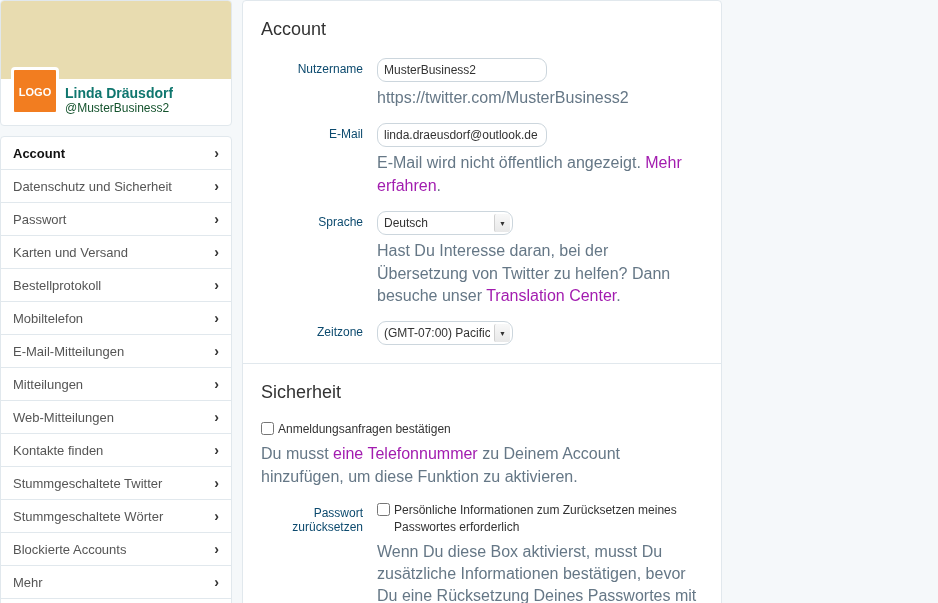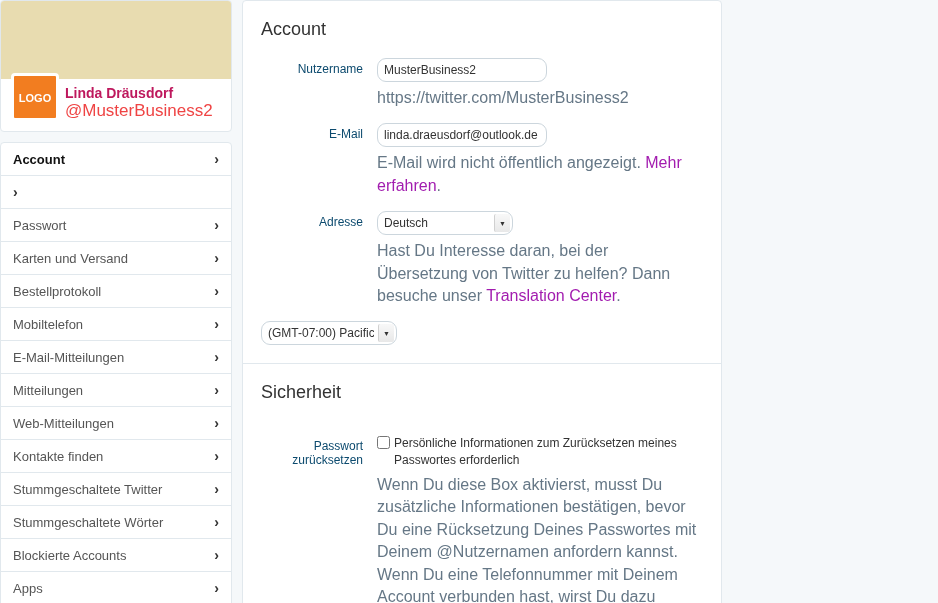--- a/index.html
+++ b/index.html
@@ -56,26 +56,26 @@
     flex-shrink: 0;
   }
   .profile-names {
     padding-top: 6px;
     padding-left: 6px;
     overflow: hidden;
   }
   .profile-name {
     font-weight: bold;
     font-size: 14px;
-    color: #be185d;
+    color: #0f766e;
     white-space: nowrap;
   }
   .profile-handle {
-    font-size: 17px;
-    color: #ef4444;
+    font-size: 12px;
+    color: #14532d;
   }
   .nav-list {
     background: #fff;
     border: 1px solid #e1e8ed;
     border-radius: 4px;
     overflow: hidden;
     list-style: none;
   }
   .nav-item {
     display: flex;
@@ -207,20 +207,21 @@
           <div class="profile-handle">@MusterBusiness2</div>
         </div>
       </div>
     </div>
     <ul class="nav-list">
         <li class="nav-item active">
           <span>Account</span>
           <span class="chevron">›</span>
         </li>
         <li class="nav-item">
+          <span>Datenschutz und Sicherheit</span>
           <span class="chevron">›</span>
         </li>
         <li class="nav-item">
           <span>Passwort</span>
           <span class="chevron">›</span>
         </li>
         <li class="nav-item">
           <span>Karten und Versand</span>
           <span class="chevron">›</span>
         </li>
@@ -254,21 +255,21 @@
         </li>
         <li class="nav-item">
           <span>Stummgeschaltete Wörter</span>
           <span class="chevron">›</span>
         </li>
         <li class="nav-item">
           <span>Blockierte Accounts</span>
           <span class="chevron">›</span>
         </li>
         <li class="nav-item">
-          <span>Apps</span>
+          <span>Mehr</span>
           <span class="chevron">›</span>
         </li>
         <li class="nav-item"></li>
       </ul>
   </aside>
 
   <main class="main">
 
     <h2 class="section-title">Account</h2>
 
@@ -284,50 +285,60 @@
       <div class="form-label-col">E-Mail</div>
       <div class="form-control-col">
         <input type="text" class="text-input" value="linda.draeusdorf@outlook.de" style="">
         <div class="help-text">
           <span>E-Mail wird nicht öffentlich angezeigt. </span><span class="link">Mehr erfahren</span><span>.</span>
         </div>
       </div>
     </div>
 
     <div class="form-row">
-      <div class="form-label-col">Adresse</div>
+      <div class="form-label-col">Sprache</div>
       <div class="form-control-col">
         <span class="select-wrap">
           <select class="select-box">
             <option>Deutsch</option>
           </select>
           <span class="select-arrow">▼</span>
         </span>
         <div class="help-text">
           <span>Hast Du Interesse daran, bei der Übersetzung von Twitter zu helfen? Dann besuche unser </span><span class="link">Translation Center</span><span>.</span>
         </div>
       </div>
     </div>
 
     <div class="form-row" style="margin-bottom:0">
+      <div class="form-label-col">Zeitzone</div>
       <div class="form-control-col">
         <span class="select-wrap">
           <select class="select-box">
             <option>(GMT-07:00) Pacific Time (US</option>
           </select>
           <span class="select-arrow">▼</span>
         </span>
       </div>
     </div>
 
     <hr class="section-sep">
 
     <h2 class="section-title">Sicherheit</h2>
 
     <div class="form-row">
+      <div class="form-control-col">
+        <label class="checkbox-row">
+          <input type="checkbox" style="">
+          <span class="checkbox-label">Anmeldungsanfragen bestätigen</span>
+        </label>
+        <div class="help-text">
+          <span>Du musst </span><span class="link">eine Telefonnummer</span><span> zu Deinem Account hinzufügen, um diese Funktion zu aktivieren.</span>
+        </div>
+      </div>
     </div>
 
     <div class="form-row">
       <div class="form-label-col">Passwort zurücksetzen</div>
       <div class="form-control-col">
         <label class="checkbox-row">
           <input type="checkbox" style="">
           <span class="checkbox-label">Persönliche Informationen zum Zurücksetzen meines Passwortes erforderlich</span>
         </label>
         <div class="help-text">Wenn Du diese Box aktivierst, musst Du zusätzliche Informationen bestätigen, bevor Du eine Rücksetzung Deines Passwortes mit Deinem @Nutzernamen anfordern kannst. Wenn Du eine Telefonnummer mit Deinem Account verbunden hast, wirst Du dazu aufgefordert, diese zu bestätigen, bevor Du mit Deiner E-Mail Adresse eine Rücksetzung Deines Passwortes anfordern kannst.</div>

